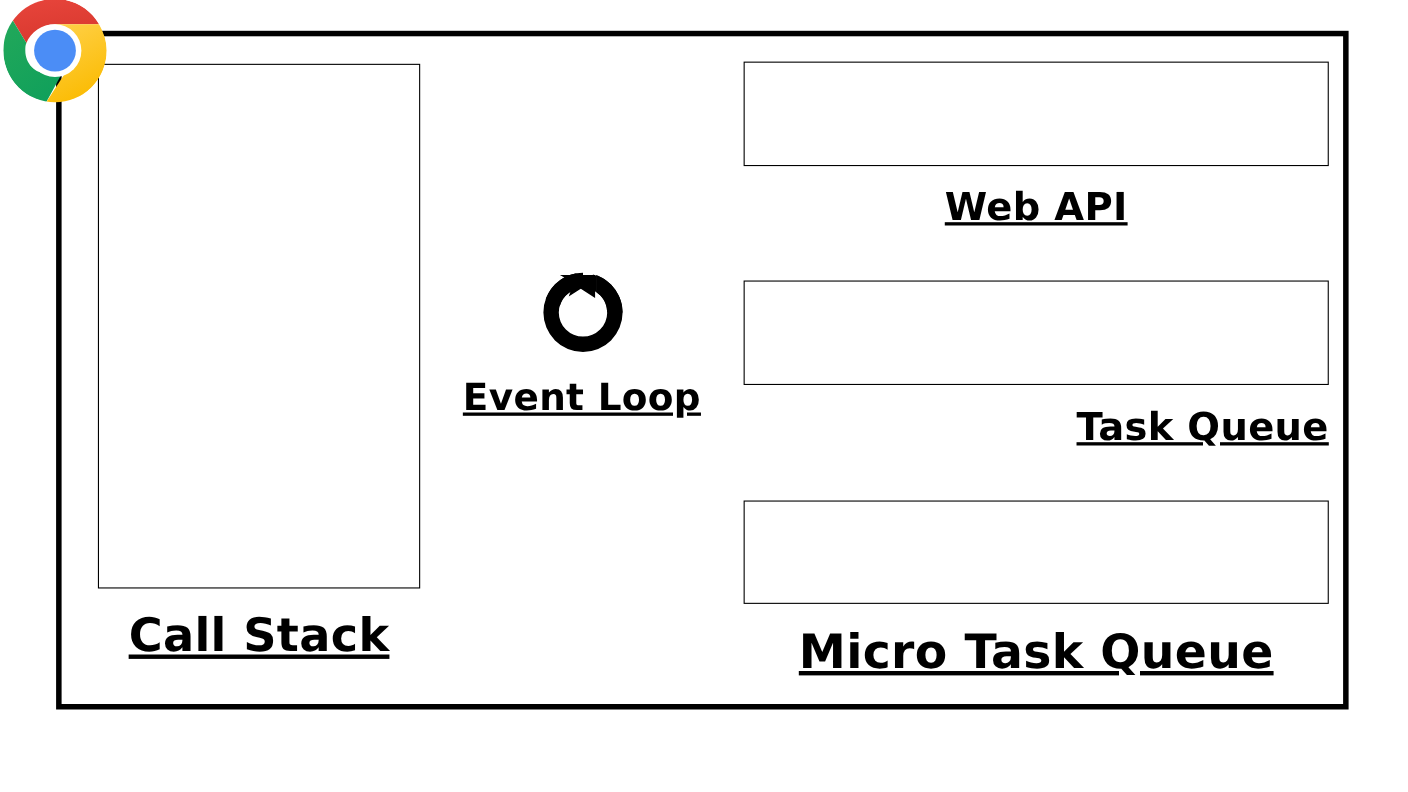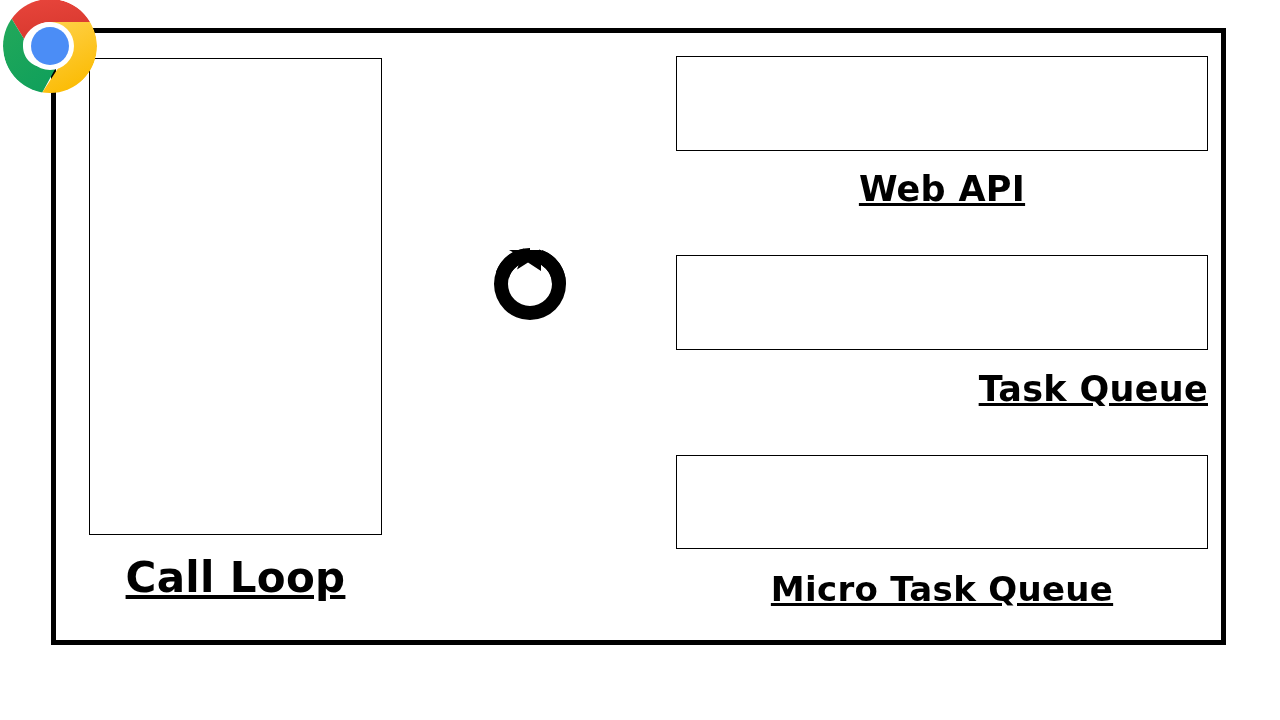--- a/index.html
+++ b/index.html
@@ -72,21 +72,21 @@
   .label-event-loop {
     left: 409px; top: 345px; width: 240px; font-size: 34px;
   }
   .label-web-api {
     left: 676px; top: 172px; width: 532px; font-size: 35px;
   }
   .label-task-queue {
     left: 676px; top: 372px; width: 532px; font-size: 35px; text-align: right;
   }
   .label-micro-task {
-    left: 676px; top: 572px; width: 532px; font-size: 34px;
+    left: 676px; top: 572px; width: 532px; font-size: 43px;
   }
 
   
   .event-loop-icon {
     position: absolute;
     left: 484px;
     top: 238px;
     width: 92px;
     height: 92px;
   }
@@ -127,21 +127,21 @@
 
         <path d="M95 48 C95 39 92 31 88 24 L48 24 C58 26 66 36 66 48 C66 53 65 57 62 61 L40 95 C43 95 45 96 48 96 C74 96 95 74 95 48 Z" fill="url(#yellowGrad)"></path>
 
         <circle cx="48" cy="48" r="24" fill="#ffffff"></circle>
         <circle cx="48" cy="48" r="19" fill="#4B8DF6"></circle>
       </g>
     </svg>
   </div>
 
   <div class="thin-box box-call-stack"></div>
-  <div class="label label-call-stack">Call Loop</div>
+  <div class="label label-call-stack">Call Stack</div>
 
   <div class="event-loop-icon">
     <svg viewBox="0 0 92 92" xmlns="http://www.w3.org/2000/svg">
 
       <path d="M46 10 A36 36 0 1 0 82 46 A36 36 0 0 0 46 10 Z
                M46 24 A22 22 0 1 1 24 46 A22 22 0 0 1 46 24 Z" fill="#000000" fill-rule="evenodd"></path>
 
       <path d="M40 2 L40 46 L58 46 L58 2 Z" fill="#ffffff"></path>
 
       <path d="M46 10 A36 36 0 0 0 12 34 L25 40 A22 22 0 0 1 46 24 Z" fill="#000000"></path>
@@ -150,20 +150,21 @@
 
       <path d="M26 11 L60 11 L60 31 L48 22 L36 30 L41 18 Z" fill="#000000" opacity="0"></path>
       <path d="M25 12 L57 12 L57 32 L46 23.5 L33.5 31 L38 18.5 Z" fill="#000000" opacity="0"></path>
       <polygon points="24,13 56,13 56,33 43,24 34,31 38,19" fill="#000000" opacity="0"></polygon>
 
       <polygon points="25,12 57,12 57,33 44,24.5 33,31.5 37.5,19" fill="#000000"></polygon>
 
       <path d="M58 12.2 A36 36 0 0 1 82 46 L68 46 A22 22 0 0 0 58 27.4 Z" fill="#000000"></path>
     </svg>
   </div>
+  <div class="label label-event-loop">Event Loop</div>
 
   <div class="thin-box box-web-api"></div>
   <div class="label label-web-api">Web API</div>
 
   <div class="thin-box box-task-queue"></div>
   <div class="label label-task-queue">Task Queue</div>
 
   <div class="thin-box box-micro-task"></div>
   <div class="label label-micro-task">Micro Task Queue</div>
 

